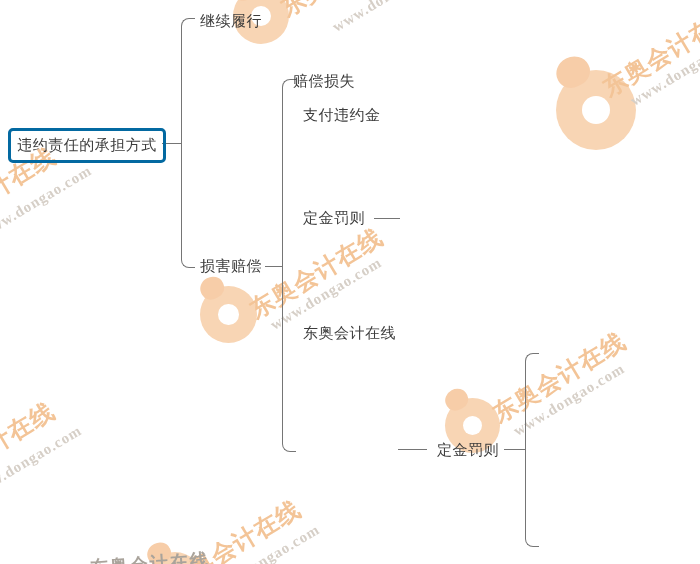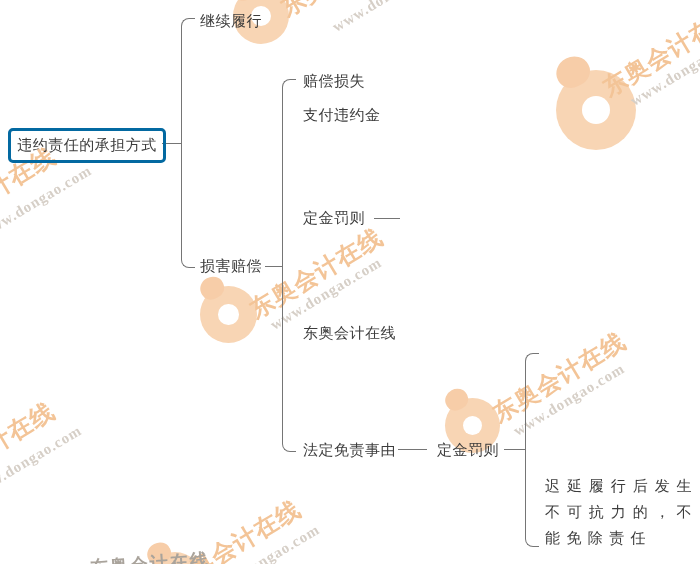--- a/index.html
+++ b/index.html
@@ -128,22 +128,20 @@
 
   <div class="hline" style="left:398px; top:449px; width:29px;"></div>
   <div class="hline" style="left:504px; top:449px; width:21px;"></div>
   <div class="bracket" style="left:525px; top:353px; height:192px;"></div>
 
   <div class="rootbox">违约责任的承担方式</div>
 
   <div class="node" style="left:200px; top:13px;">继续履行</div>
   <div class="node" style="left:200px; top:258px;">损害赔偿</div>
 
-  <div class="node" style="left:303px; top:73px;">赔偿损失</div>
+  <div class="node" style="left:293px; top:73px;">赔偿损失</div>
   <div class="node" style="left:303px; top:107px;">支付违约金</div>
   <div class="node" style="left:303px; top:210px;">定金罚则</div>
   <div class="node" style="left:303px; top:325px;">东奥会计在线</div>
-  <div class="node" style="left:303px; top:442px;">法定免责事由</div>
   <div class="node" style="left:437px; top:442px;">定金罚则</div>
 
-  <div class="para para-narrow" style="top:473px;">迟延履行后发生不可抗力的，不能免除责任</div>
 
 </div>
 
 </body></html>

